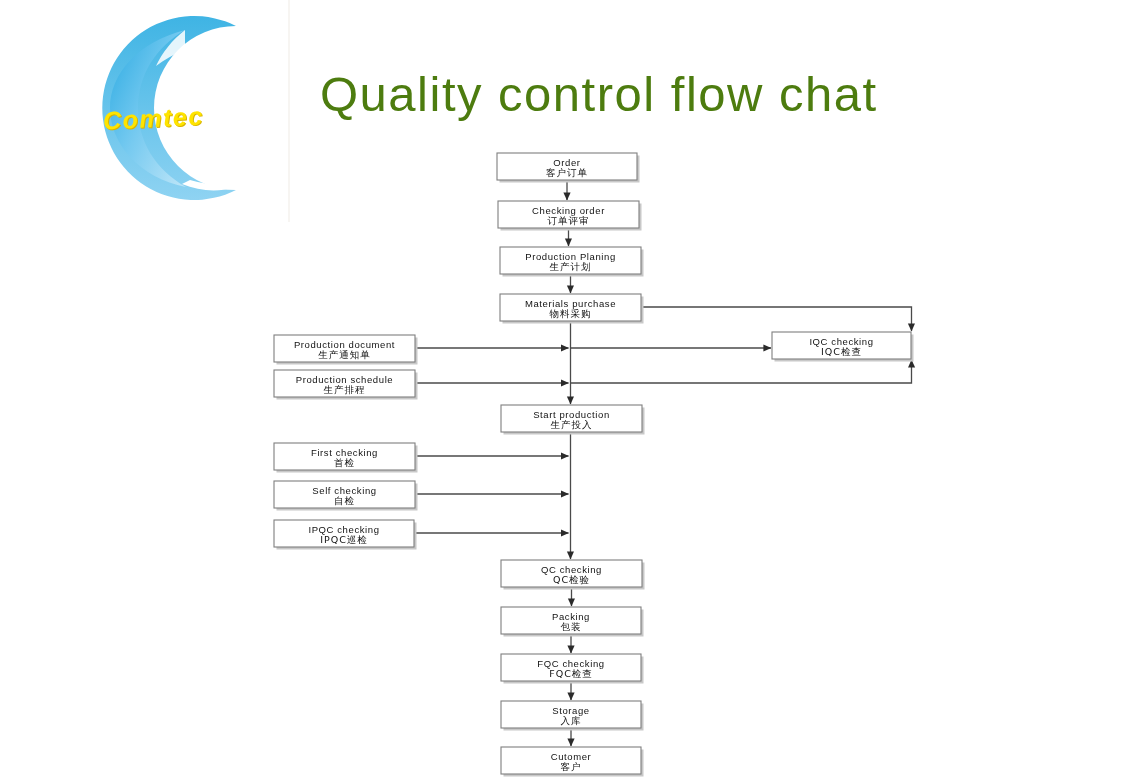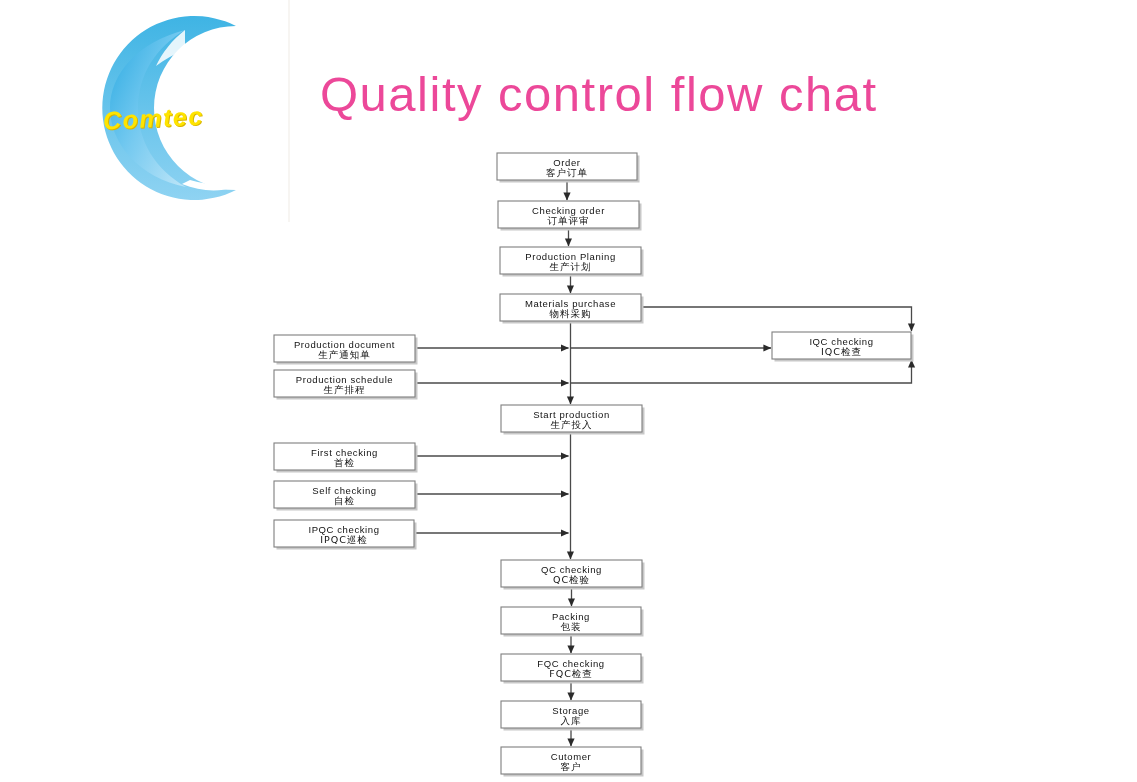--- a/index.html
+++ b/index.html
@@ -35,21 +35,21 @@
     background:#f7f5f2;
   }
 
   
   .title{
     position:absolute;left:320px;top:66px;
     font-family:"Liberation Sans","DejaVu Sans",sans-serif;
     font-size:49px;
     font-weight:400;
     letter-spacing:1.5px;
-    color:#ec4899;
+    color:#4d7c0f;
     white-space:nowrap;
   }
 
   
   #flow{position:absolute;left:0;top:0;width:1137px;height:782px;}
   .nodebox{ fill:#ffffff; stroke:#7f7f7f; stroke-width:1.1; }
   .nodeshadow{ fill:#c8c8c8; }
   .lbl-en{
     font-family:"Liberation Sans","DejaVu Sans",sans-serif;
     font-size:9.5px; fill:#111111; letter-spacing:.6px;

